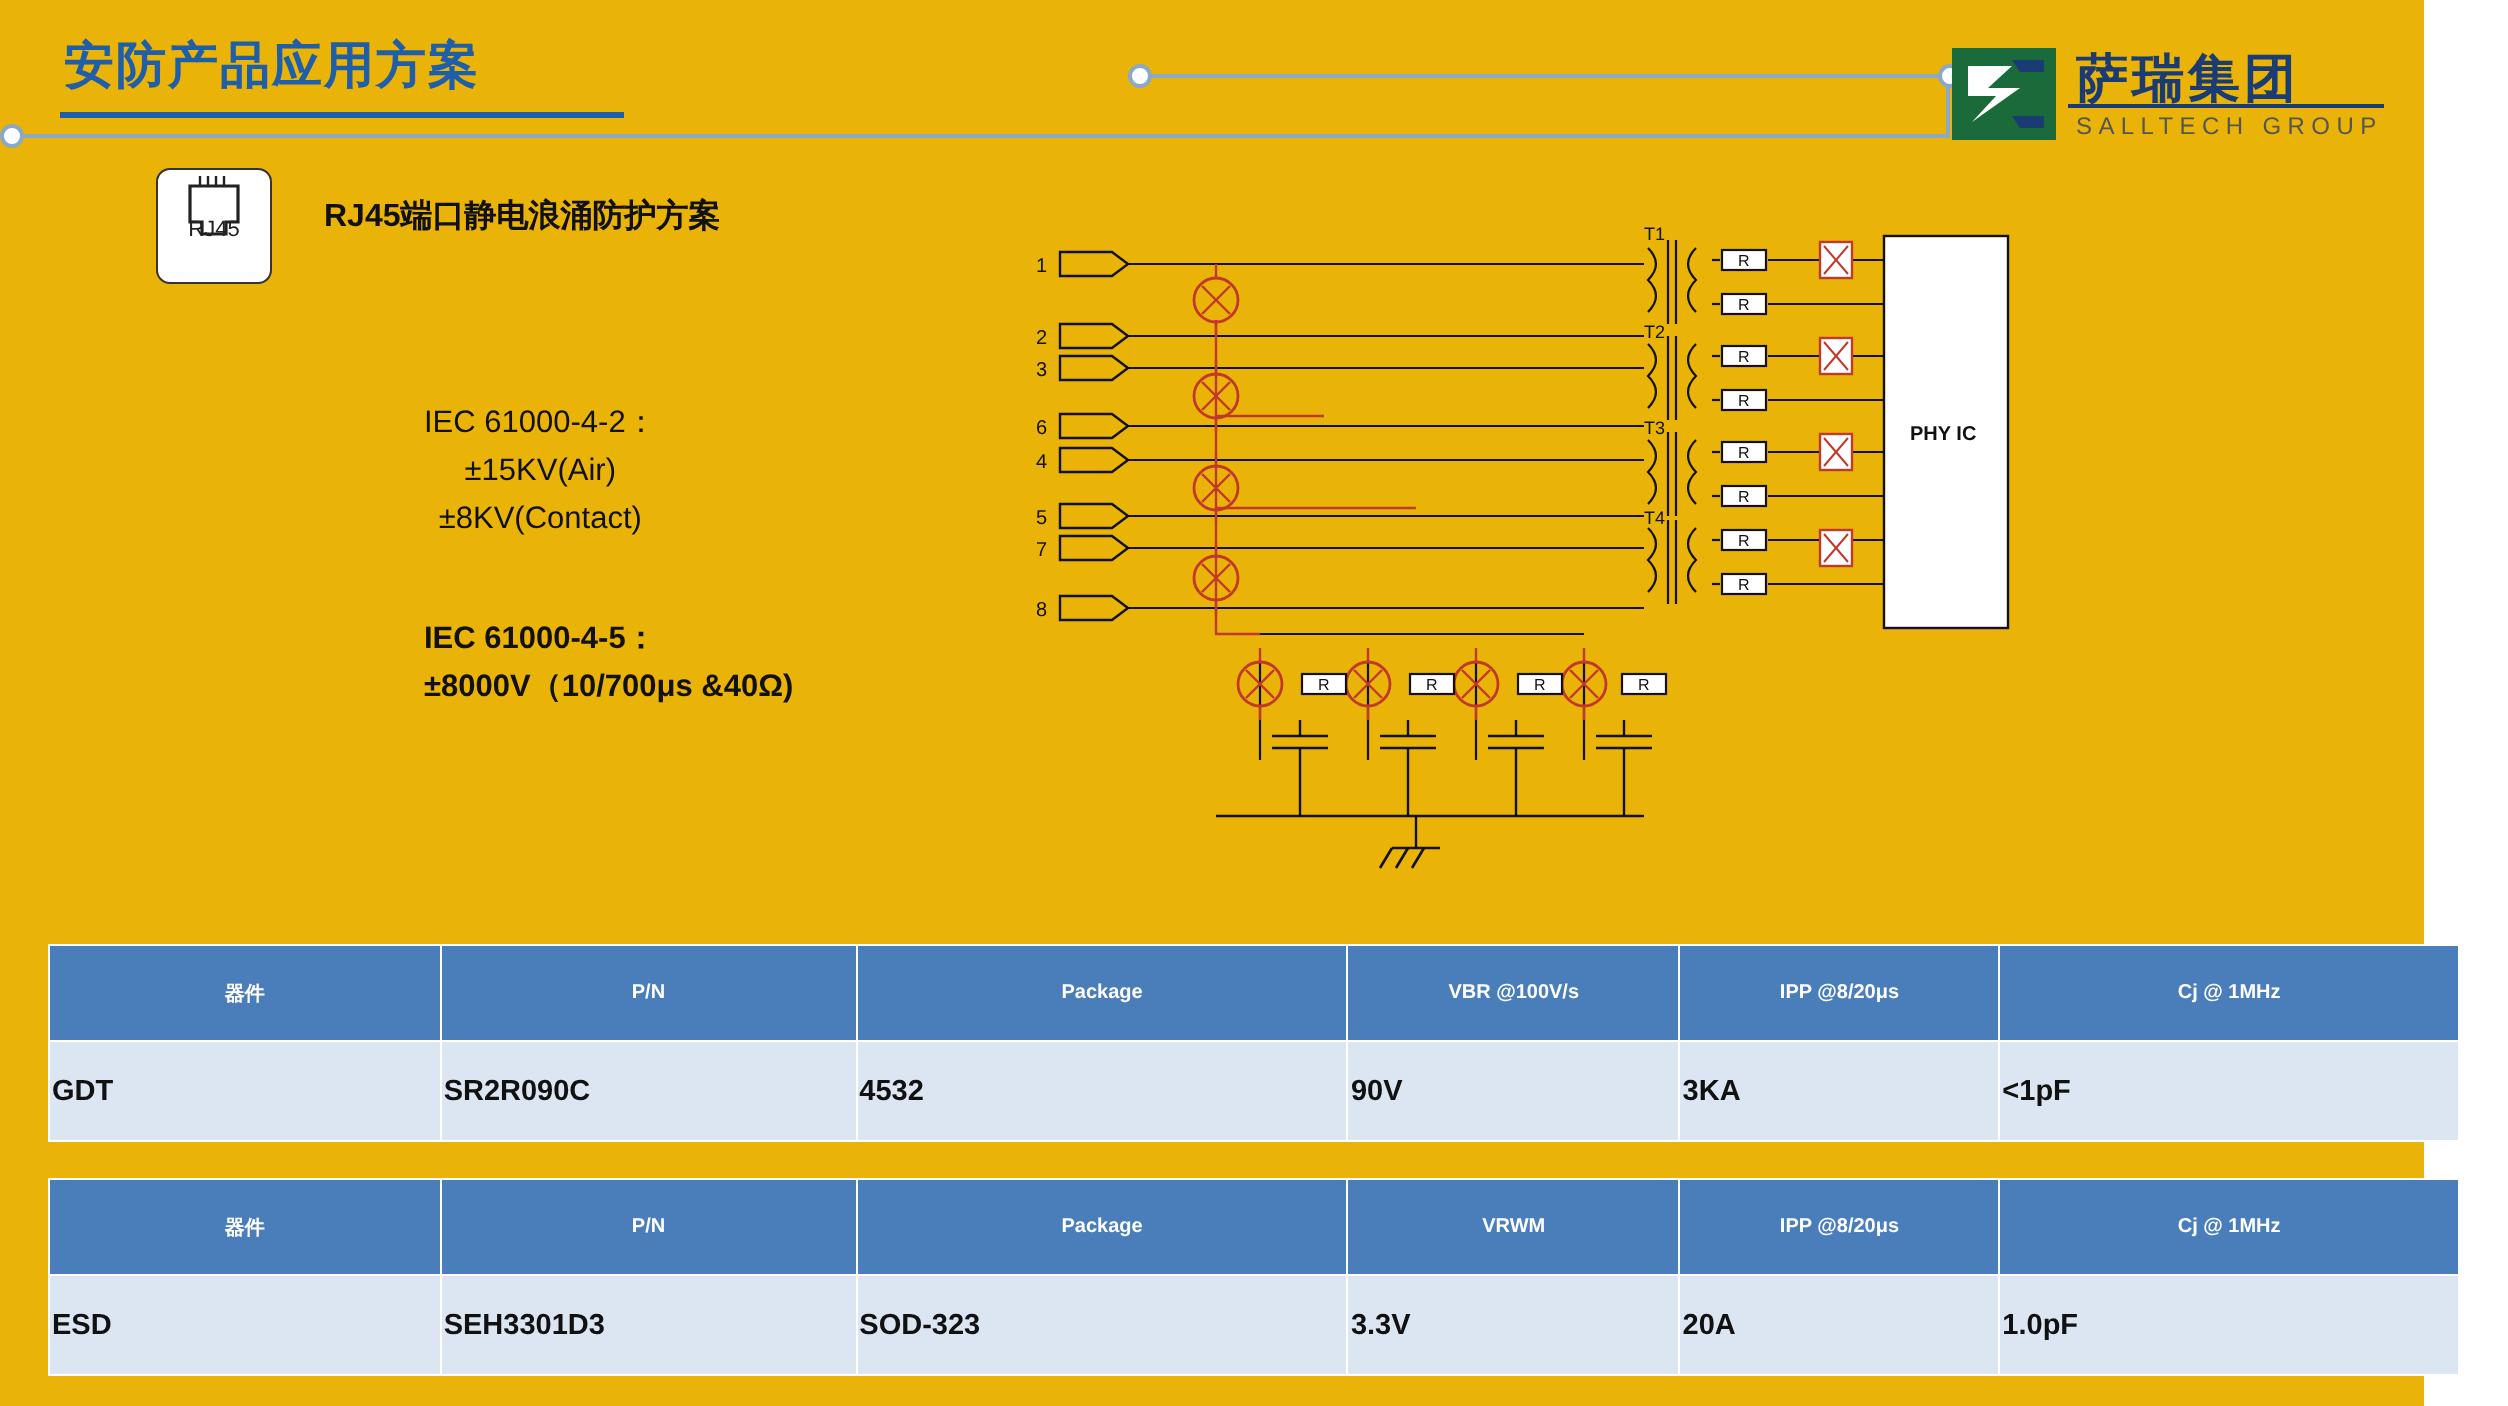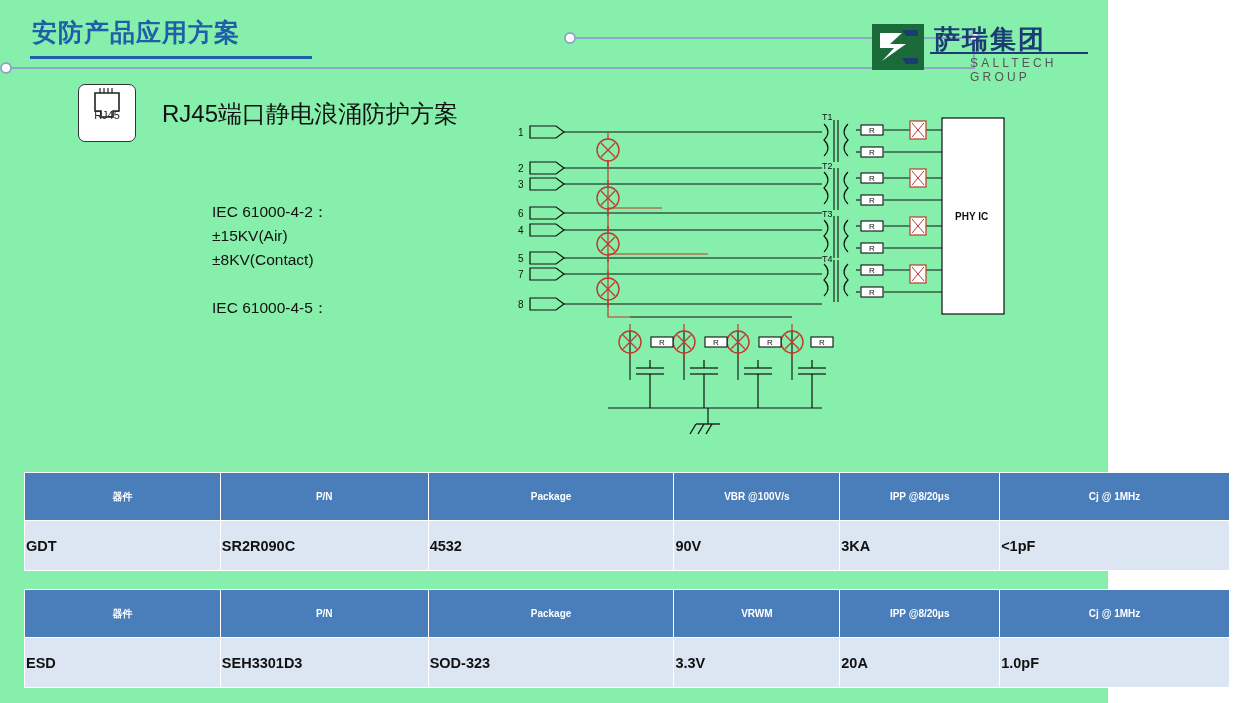--- a/index.html
+++ b/index.html
@@ -3,21 +3,21 @@
 <meta charset="utf-8">
 <style>
   * { box-sizing: border-box; }
   html, body {
     margin: 0; padding: 0;
     width: 1254px; height: 703px;
     background: #ffffff;
     font-family: "Liberation Sans", sans-serif;
     overflow: hidden;
   }
-  .page { position: relative; width: 1108px; height: 703px; background:#86efac; }
+  .page { position: relative; width: 1212px; height: 703px; background:#eab308; }
 
   
   .header-title {
     position: absolute; left: 32px; top: 16px;
     font-size: 25px; font-weight: bold; color: #1f5fa9;
     letter-spacing: 1px;
   }
   .title-underline {
     position: absolute; left: 30px; top: 56px; width: 282px; height: 3px;
     background: #1f5fa9;
@@ -48,44 +48,44 @@
     position: absolute; left: 0; top: 2px; width: 52px; height: 46px;
     background: #1b6b3a;
   }
   .logo-mark svg { position:absolute; left:0; top:0; }
   .logo-cn {
     position: absolute; left: 62px; top: 0px;
     font-size: 26px; font-weight: bold; color: #1b3c73; letter-spacing: 2px;
   }
   .logo-en {
     position: absolute; left: 62px; top: 34px;
-    font-size: 12px; color: #555; letter-spacing: 3.2px; margin-left: 36px;
+    font-size: 12px; color: #555; letter-spacing: 3.2px;
   }
   .logo-bar {
     position: absolute; left: 58px; top: 30px; width: 158px; height: 2px; background:#1b3c73;
   }
 
   
   .rj45-icon {
     position: absolute; left: 78px; top: 84px; width: 58px; height: 58px;
     border: 1px solid #333; border-radius: 7px; background: #fff;
   }
   .rj45-label {
     position: absolute; left: 0; right: 0; bottom: 20px; text-align: center;
     font-size: 11px; color: #222;
   }
   .section-title {
     position: absolute; left: 162px; top: 98px;
-    font-size: 24px; font-weight: normal; color: #111;
+    font-size: 16px; font-weight: bold; color: #111;
   }
 
   
   .spec-block { position: absolute; left: 212px; font-size: 15.5px; color: #111; line-height: 24px; }
-  .spec1 { top: 200px; }
-  .spec2 { top: 296px; }
+  .spec1 { top: 200px; text-align: center; }
+  .spec2 { top: 308px; font-weight: bold; }
 
   
   .schematic { position: absolute; left: 512px; top: 112px; width: 520px; height: 340px; }
   .schematic svg { display: block; }
 
   
   .tbl { position: absolute; left: 24px; width: 1206px; border-collapse: collapse; }
   .tbl1 { top: 472px; }
   .tbl2 { top: 589px; }
   .tbl th {
@@ -146,20 +146,21 @@
 
   <div class="section-title">RJ45端口静电浪涌防护方案</div>
 
   <div class="spec-block spec1">
     <div>IEC 61000-4-2：</div>
     <div>±15KV(Air)</div>
     <div>±8KV(Contact)</div>
   </div>
   <div class="spec-block spec2">
     <div>IEC 61000-4-5：</div>
+    <div>±8000V（10/700μs &amp;40Ω)</div>
   </div>
 
   <div class="schematic">
     <svg width="520" height="340" viewBox="0 0 520 340">
       <defs>
         <g id="conn">
           <path d="M0 0 L26 0 L34 6 L26 12 L0 12 Z" fill="none" stroke="#111" stroke-width="1.2"></path>
         </g>
         <g id="gdt">
           <circle cx="0" cy="0" r="11" fill="none" stroke="#c0392b" stroke-width="1.4"></circle>

